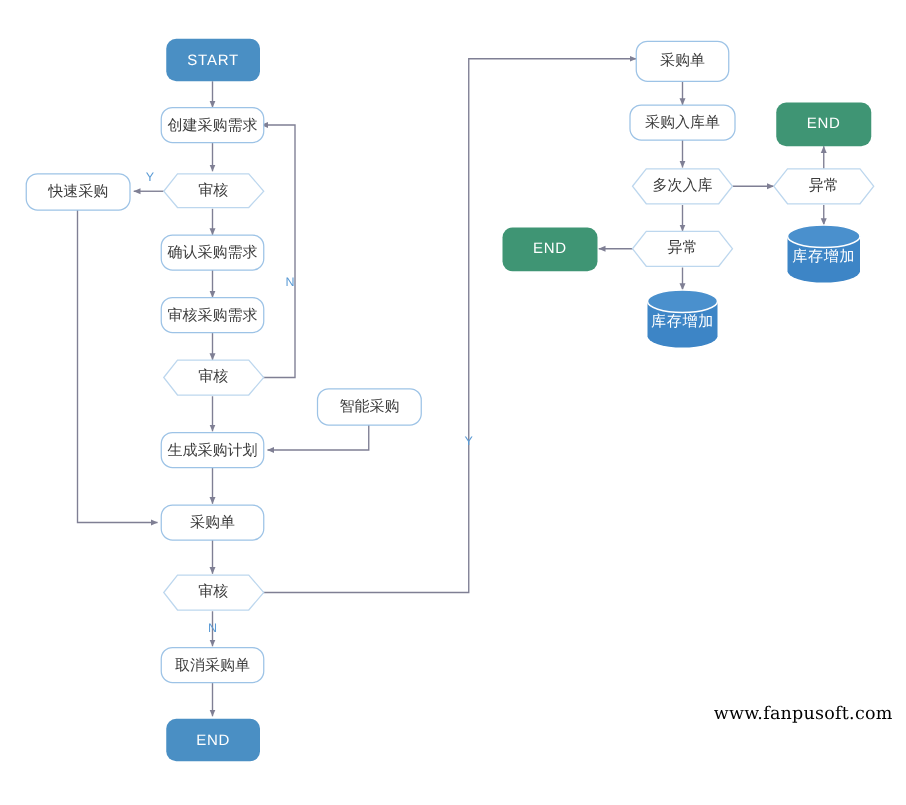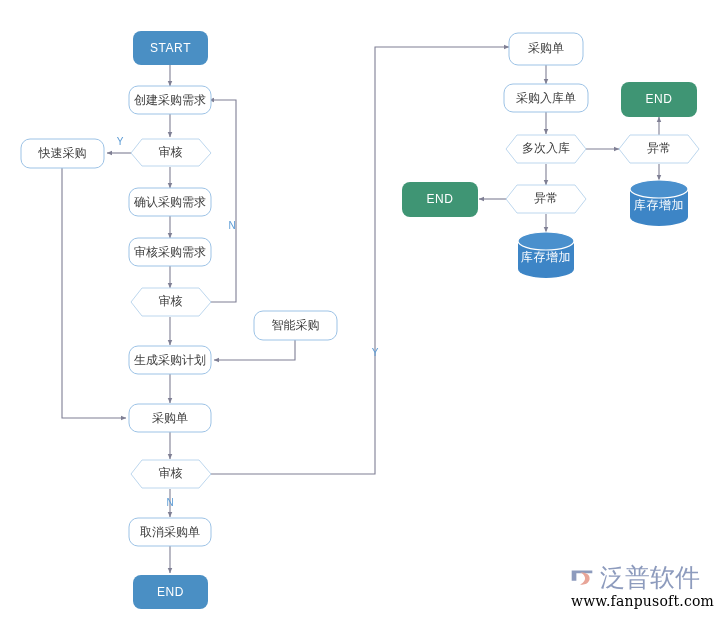--- a/index.html
+++ b/index.html
@@ -301,23 +301,16 @@
 
   <g>
     <path class="db-body" d="M518,241 L518,269 A28,9 0 0 0 574,269 L574,241 Z"></path>
     <ellipse class="db-top" cx="546" cy="241" rx="28" ry="9"></ellipse>
     <text class="node-text-light" x="546" y="258">库存增加</text>
   </g>
 
 </svg>
 
 <div id="watermark">
-  <div id="wm-row">
-    <svg id="wm-mark" viewBox="0 0 32 32">
-      <path d="M5,20 L5,9 L27,9 L27,12 L10,12 L10,20 Z" fill="#8d9bbd"></path>
-      <path d="M14,11 C21,11 25,14 24,19 C23,23 18,25 14,24 C18,22 20,19 19,16 C18,13 16,12 14,11 Z" fill="#e8a598"></path>
-    </svg>
-    <div id="wm-name">泛普软件</div>
-  </div>
   <div id="wm-url">www.fanpusoft.com</div>
 </div>
 
 </div>
 
 </body></html>

